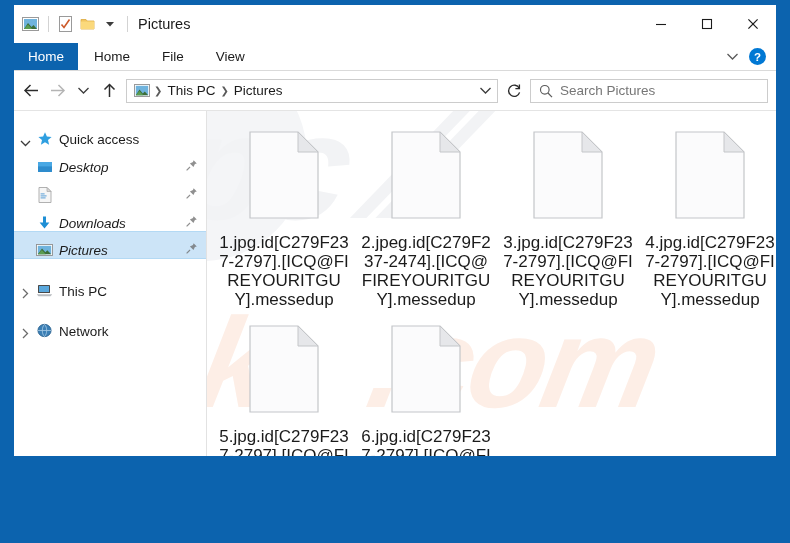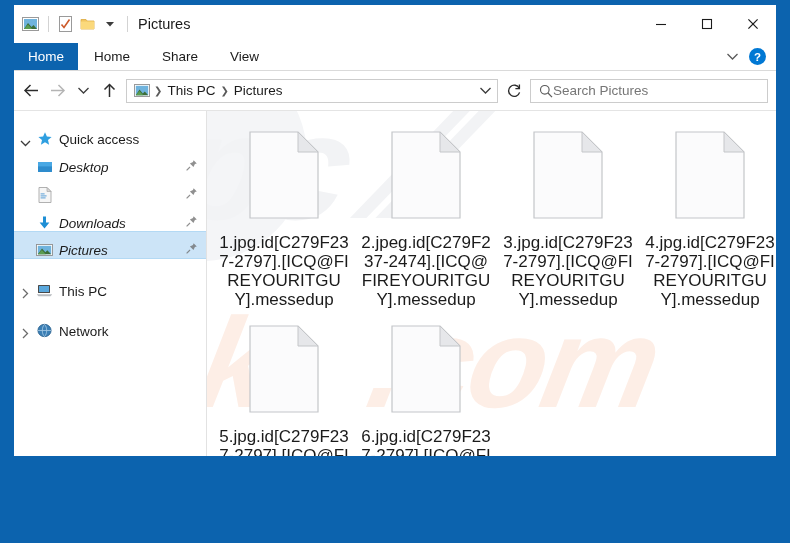--- a/index.html
+++ b/index.html
@@ -163,20 +163,21 @@
     margin: 0 3px;
     cursor: default;
   }
   #search-box {
     width: 238px;
     height: 24px;
     border: 1px solid #cccccc;
     background: #ffffff;
     display: flex;
     align-items: center;
+    gap: 7px;
     padding: 0 8px;
   }
   .search-ph {
     font-size: 13.5px;
     color: #767676;
     white-space: nowrap;
   }
 
   
   #body-area {
@@ -396,21 +397,21 @@
               <line x1="1.4" y1="1.4" x2="10.6" y2="10.6" stroke="#1b1b1b" stroke-width="1.2"></line>
               <line x1="10.6" y1="1.4" x2="1.4" y2="10.6" stroke="#1b1b1b" stroke-width="1.2"></line>
             </svg>
         </div>
       </div>
     </div>
 
     <div id="ribbon-tabs">
       <div class="rtab file">Home</div>
       <div class="rtab">Home</div>
-      <div class="rtab">Share</div>
+      <div class="rtab">File</div>
       <div class="rtab">View</div>
       <div class="ribbon-right">
         <span style="display:flex;padding:2px 4px;">
           <svg width="13" height="9" viewBox="0 0 13 9">
               <path d="M1.5 2 L6.5 7 L11.5 2" fill="none" stroke="#5a5a5a" stroke-width="1.3"></path>
             </svg>
         </span>
         <span class="help-btn">?</span>
       </div>
     </div>

